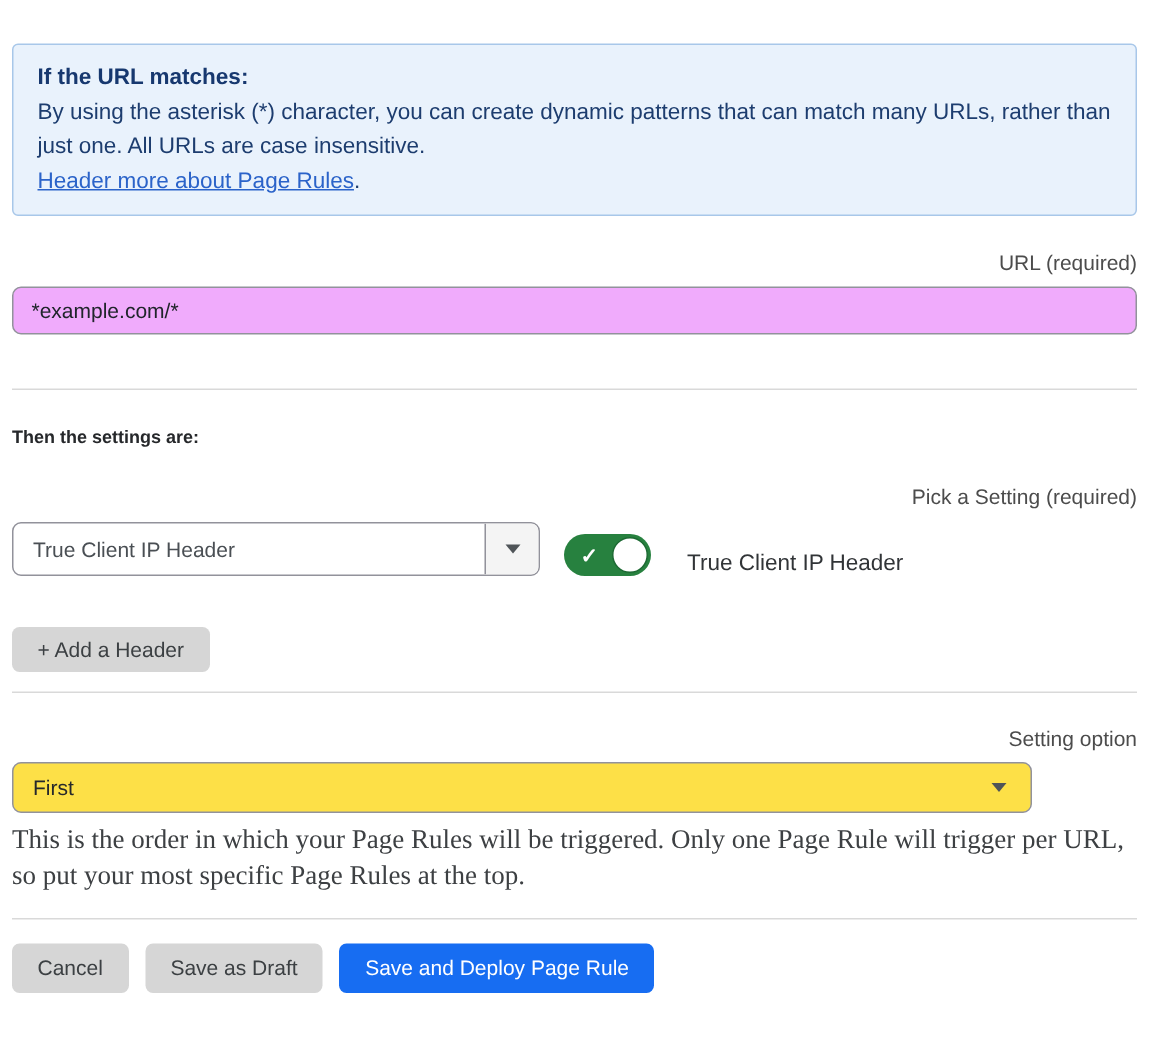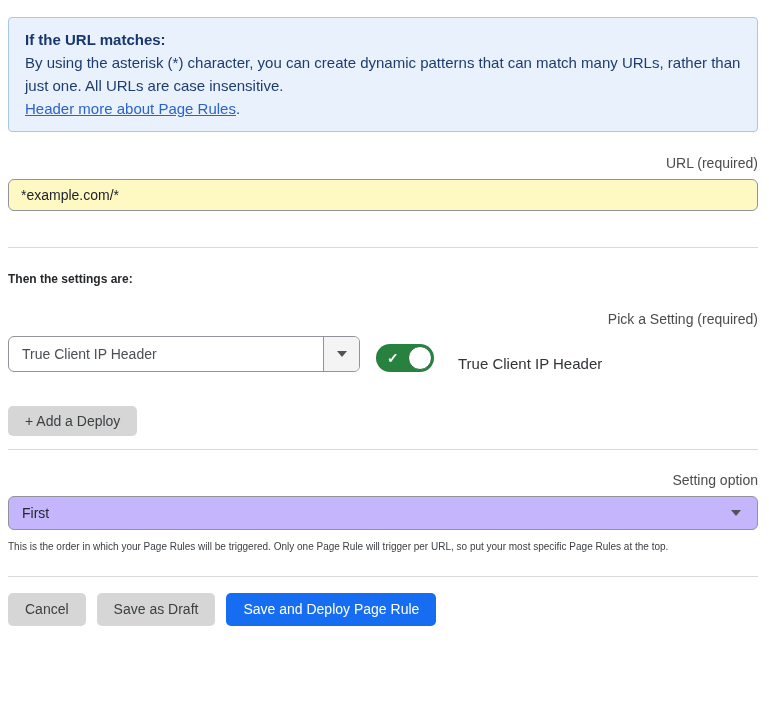--- a/index.html
+++ b/index.html
@@ -16,21 +16,21 @@
     padding: 6px 11px 0 8px;
   }
   .page-title {
     font-size: 20px;
     font-weight: bold;
     color: #333538;
     line-height: 26px;
   }
   
   .info-box {
-    margin-top: 11px;
+    margin-top: 23px;
     background: #e9f2fc;
     border: 1px solid #a8c7e9;
     border-radius: 4px;
     padding: 10px 16px 11px 16px;
     color: #1d3d6f;
     font-size: 15px;
     line-height: 23px;
   }
   .info-box .info-heading {
     font-weight: bold;
@@ -47,21 +47,21 @@
     font-size: 14px;
     color: #4c4c4c;
     line-height: 18px;
     text-align: right;
   }
   .url-label { margin-top: 22px; }
   .url-input {
     margin-top: 7px;
     width: 750px;
     height: 32px;
-    background: #fef9c3;
+    background: #f0abfc;
     border: 1px solid #92929b;
     border-radius: 6px;
     padding: 0 12px;
     font-family: "Liberation Sans", sans-serif;
     font-size: 14px;
     color: #20252b;
     outline: none;
     display: block;
   }
   hr.divider {
@@ -160,39 +160,40 @@
     font-family: "Liberation Sans", sans-serif;
     font-size: 14px;
     color: #3c4043;
     cursor: pointer;
   }
   .divider-2 { margin-top: 13px; }
   .order-heading { margin-top: 21px; }
   .select-label { margin-top: 21px; }
   .order-select {
     margin-top: 7px;
-    width: 750px;
+    width: 680px;
     height: 34px;
     border: 1px solid #92929b;
     border-radius: 6px;
-    background: #c4b5fd;
+    background: #fde047;
     display: flex;
     align-items: center;
     justify-content: space-between;
     padding: 0 16px 0 13px;
     font-size: 14px;
     color: #26282b;
     cursor: pointer;
   }
   .help-text {
     margin-top: 5px;
     width: 750px;
-    font-size: 10px;
+    font-size: 18px;
     line-height: 24px;
     color: #3d4043;
+    font-family: Liberation Serif, serif;
   }
   .divider-3 { margin-top: 17px; }
   .footer-buttons {
     margin-top: 16px;
     display: flex;
     gap: 11px;
   }
   .btn {
     border: none;
     border-radius: 5px;
@@ -241,21 +242,21 @@
         <span class="tri-down"></span>
       </div>
     </div>
     <div class="toggle" role="switch" aria-checked="true">
       <span class="check-icon">✓</span>
       <span class="knob"></span>
     </div>
     <div class="toggle-label">True Client IP Header</div>
   </div>
 
-  <button class="add-setting-btn">+ Add a Deploy</button>
+  <button class="add-setting-btn">+ Add a Header</button>
 
   <hr class="divider divider-2">
 
 
   <div class="field-label select-label">Setting option</div>
 
   <div class="order-select">
     <span>First</span>
     <span class="tri-down"></span>
   </div>

